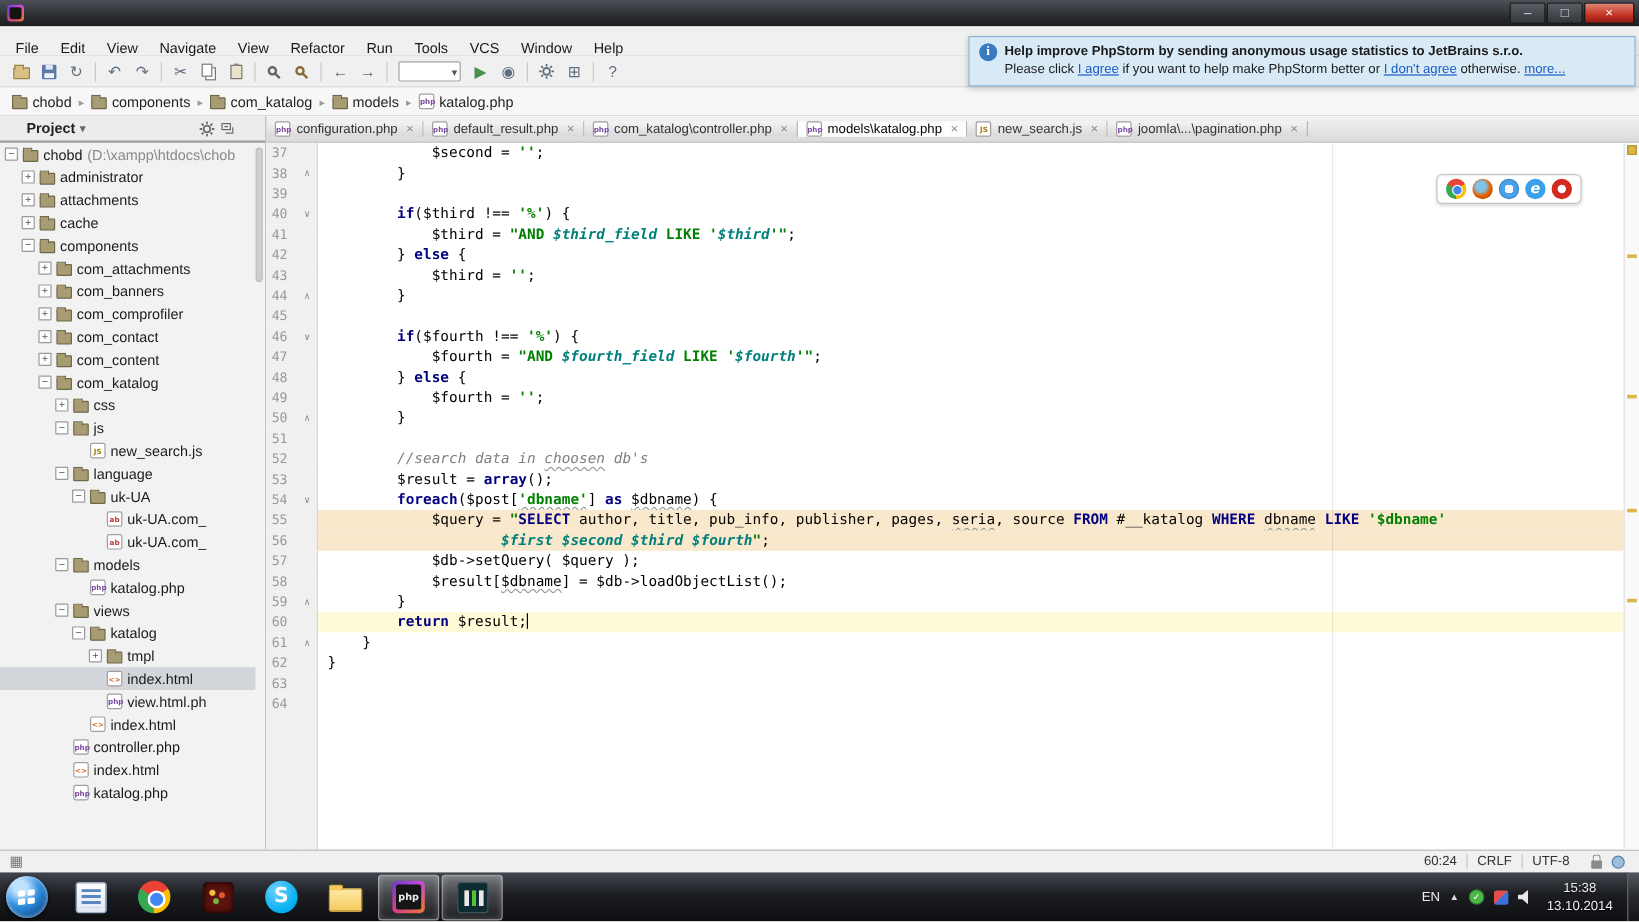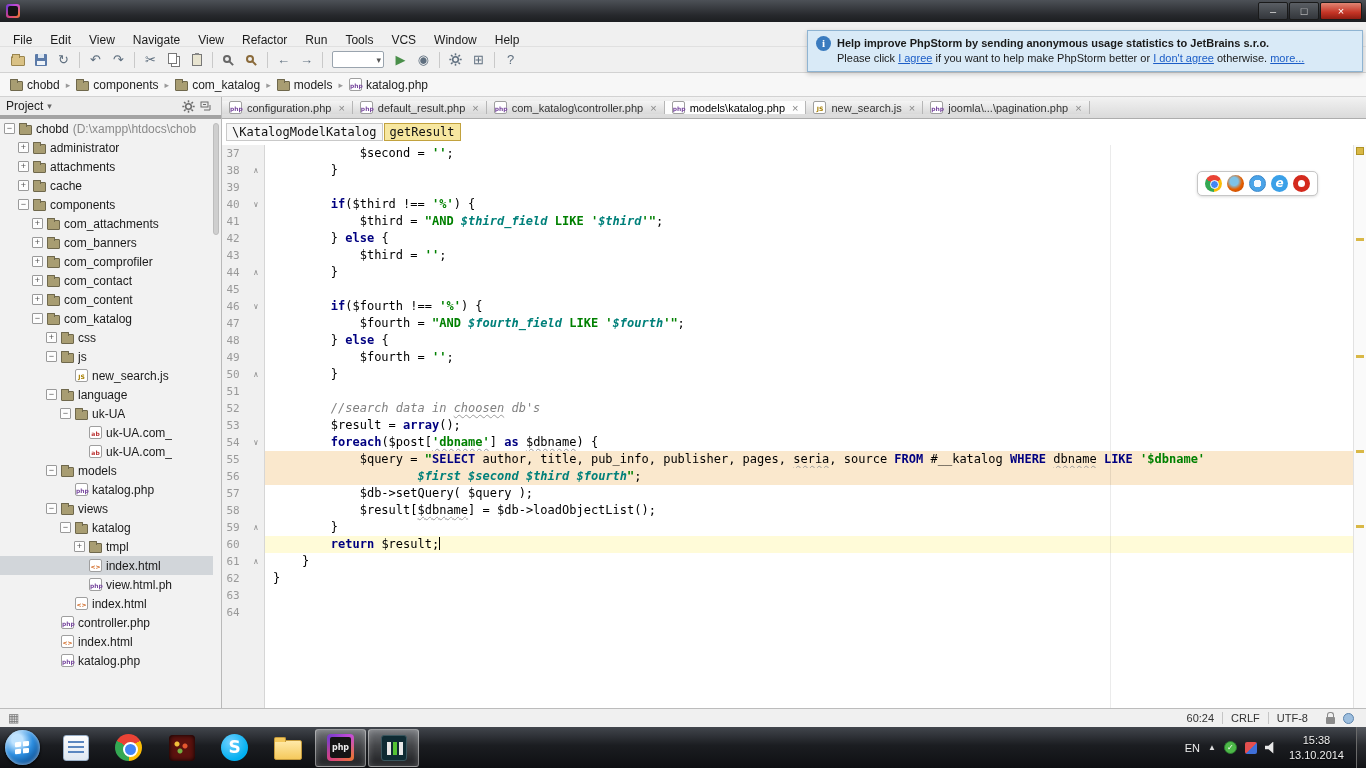--- a/index.html
+++ b/index.html
@@ -49,21 +49,21 @@
   .fi-php::after { content:"php"; position:absolute; left:0; right:0; top:3px; font-size:6px; font-weight:bold; color:#7a4ba0; text-align:center; }
   .fi-js::after { content:"JS"; position:absolute; left:0; right:0; top:3px; font-size:6px; font-weight:bold; color:#a77f00; text-align:center; }
   .fi-html::after { content:"<>"; position:absolute; left:0; right:0; top:3px; font-size:6px; font-weight:bold; color:#d0661f; text-align:center; }
   .fi-ini::after { content:"ab"; position:absolute; left:0; right:0; top:3px; font-size:6px; font-weight:bold; color:#bb3333; text-align:center; }
 
   
   .main { position:absolute; top:97px; left:0; right:0; bottom:60px; display:flex; }
 
   
   .project-panel { width:222px; flex:none; background:#f2f2f2; border-right:1px solid #b9b9b9; position:relative; overflow:hidden; }
-  .panel-header { height:22px; background:#ececec; border-bottom:4px solid #a3a3a3; display:flex; align-items:center; font-size:12px; padding:0 6px; color:#222; }
+  .panel-header { height:22px; background:#ececec; border-bottom:2px solid #a3a3a3; display:flex; align-items:center; font-size:12px; padding:0 22px; color:#222;font-weight:bold; }
   .ph-arrow { font-size:9px; color:#666; margin-left:4px; }
   .ph-spacer { flex:1; }
   .ph-ic { width:18px; display:flex; justify-content:center; align-items:center; }
   .tree { position:absolute; top:22px; bottom:0; left:0; right:8px; overflow:hidden; }
   .trow { height:19px; display:flex; align-items:center; font-size:12px; color:#1a1a1a; white-space:nowrap; gap:4px; }
   .trow.sel { background:var(--selection); }
   .handle { width:11px; height:11px; flex:none; border:1px solid #9a9a9a; background:#fdfdfd; font-size:9px; line-height:9px; text-align:center; color:#555; border-radius:1px; }
   .handle.empty { border:none; background:transparent; }
   .tlabel { overflow:hidden; }
   .tsfx { color:#8a8a8a; overflow:hidden; }
@@ -482,24 +482,20 @@
             <span class="fi fi-js"></span>
             <span class="tab-label">new_search.js</span>
             <span class="tab-close">×</span>
           </div>
           <div class="tab">
             <span class="fi fi-php"></span>
             <span class="tab-label">joomla\...\pagination.php</span>
             <span class="tab-close">×</span>
           </div>
         </div>
-      <div class="contextbar">
-        <span class="ctx-class">\KatalogModelKatalog</span>
-          <span class="ctx-method">getResult</span>
-      </div>
       <div class="code-area">
         <div class="code-lines" id="code-lines">
             <div class="cl">
               <span class="ln">37</span>
               <span class="fold"></span>
               <span class="src"><span>            $second = </span><span class="s">''</span><span>;</span></span>
             </div>
             <div class="cl">
               <span class="ln">38</span>
               <span class="fold">∧</span>

